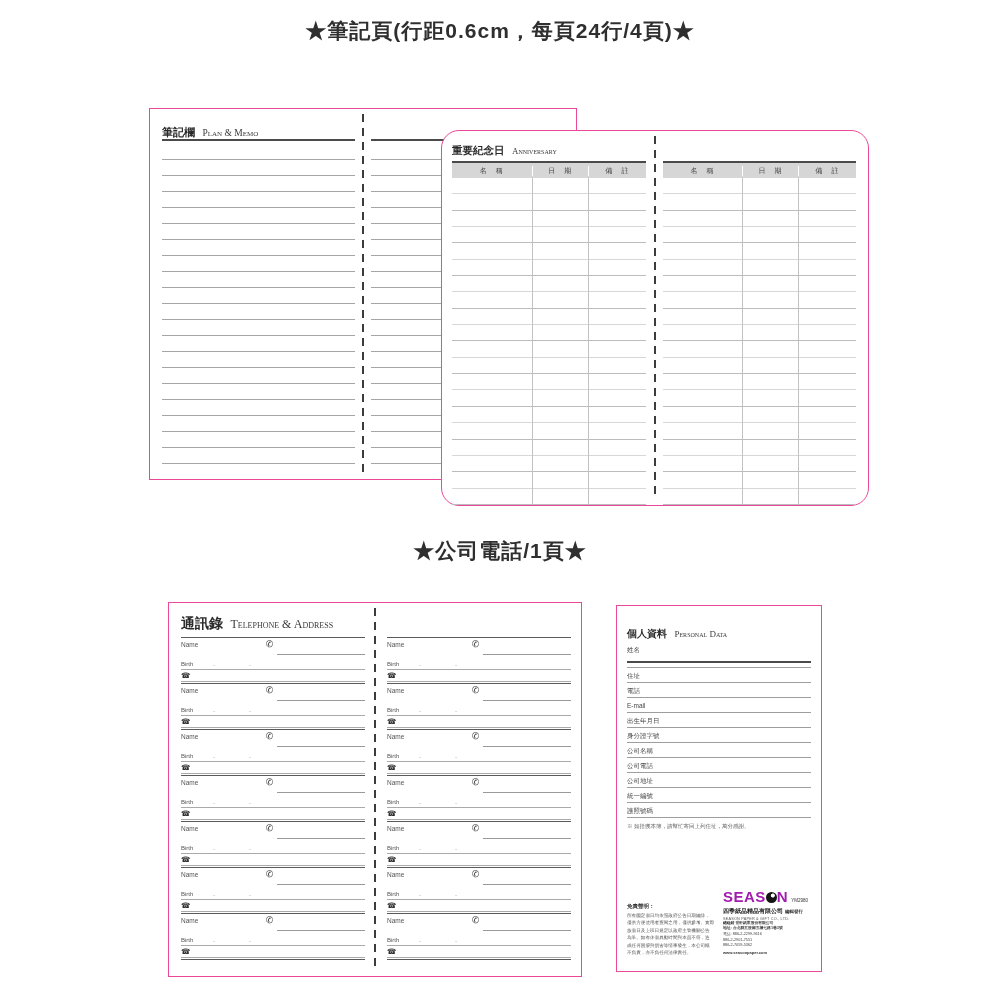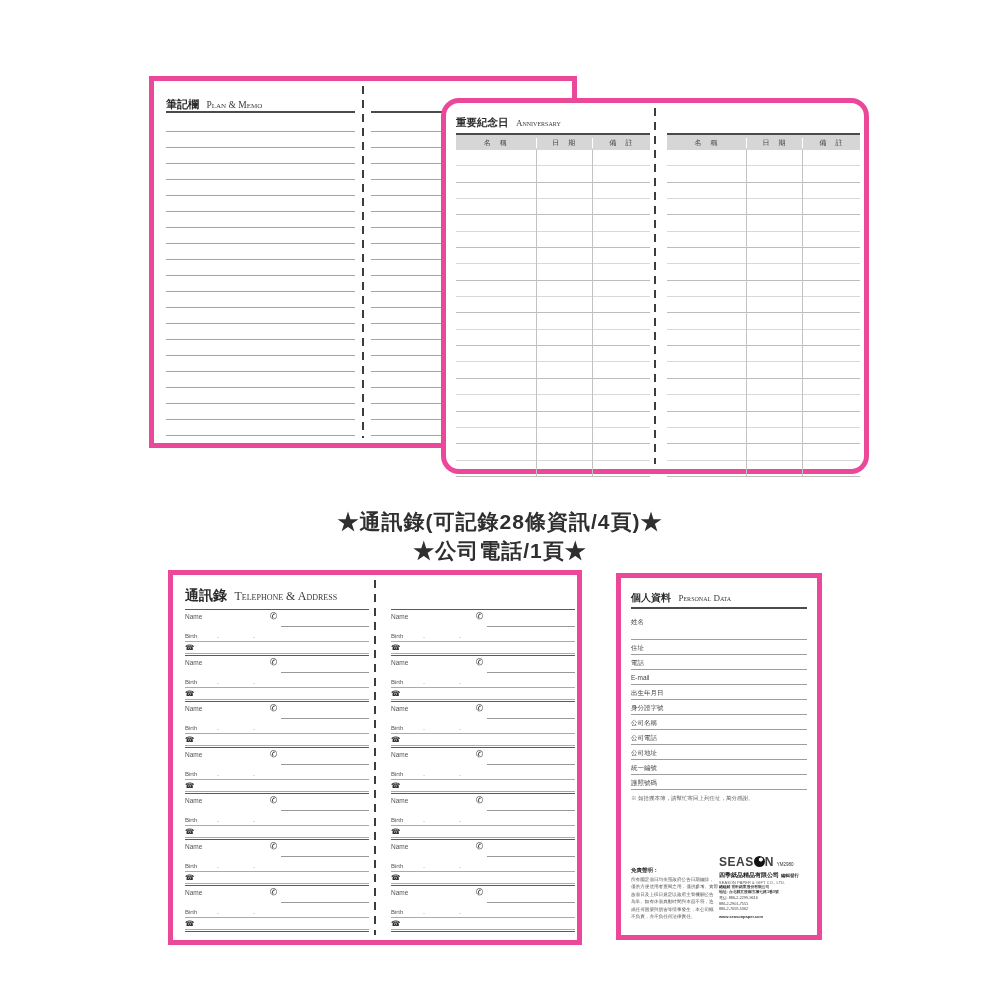--- a/index.html
+++ b/index.html
@@ -12,21 +12,21 @@
   .h-line {
     position:absolute; left:0; width:1000px; text-align:center;
     font-size:21px; font-weight:bold; color:#2f2f2f; letter-spacing:1px;
   }
   .h-top1 { top:17px; }
   .h-top2 { top:45px; }
   .h-mid1 { top:508px; }
   .h-mid2 { top:537px; }
 
   
-  .page { position:absolute; background:#fff; border:5px solid #ec4899; }
+  .page { position:absolute; background:#fff; border:1px solid #ec4899;margin-top:32px; }
   .binding {
     position:absolute; left:calc(50% - 1px); top:5px; bottom:5px; width:2px;
     background:repeating-linear-gradient(to bottom,#3c3c3c 0 8px,transparent 8px 14px);
   }
   .zh-title { font-weight:bold; color:#2b2b2b; }
   .en-title { font-family:"Liberation Serif", serif; font-variant:small-caps; color:#3a3a3a; }
 
   
   .memo { left:149px; top:76px; width:428px; height:372px; z-index:1; }
   .memo-head {
@@ -82,56 +82,56 @@
   .a-subline{ position:absolute; top:16px; left:52%; right:0; border-top:1px solid #999; }
   .a-birth  { position:absolute; top:23px; left:0; font-size:6px; color:#555; }
   .a-dots   { position:absolute; top:22px; left:30px; font-size:6px; color:#888; letter-spacing:12px; }
   .a-bline  { position:absolute; top:31px; left:0; right:0; border-top:1px solid #aaa; }
   .a-phone  { position:absolute; top:33px; left:0; font-size:7.5px; color:#2f2f2f; }
   .a-pline  { position:absolute; top:43px; left:0; right:0; border-top:1px solid #aaa; }
 
   
   .pd { left:616px; top:573px; width:206px; height:367px; z-index:1; }
   .pd-head {
-    position:absolute; left:10px; right:10px; top:9px; padding-bottom:2px;
+    position:absolute; left:10px; right:10px; top:17px; padding-bottom:20px;
     border-bottom:2px solid #4a4a4a;
   }
   .pd-head .zh-title { font-size:10px; }
   .pd-head .en-title { font-size:9px; margin-left:3px; }
   .pd-fields { position:absolute; left:10px; right:10px; top:36px; }
   .pd-field {
     height:15px; border-bottom:1px solid #9e9e9e;
     font-size:6.5px; color:#444; padding-top:4px;
   }
   .pd-field.first { height:26px; }
   .pd-note { position:absolute; left:10px; top:217px; font-size:5.5px; color:#666; }
   .pd-disclaimer { position:absolute; left:10px; bottom:14px; width:104px; }
   .pd-disc-title { font-size:5.5px; font-weight:bold; color:#333; margin-bottom:2px; }
   .pd-disc-line { font-size:4.6px; color:#555; line-height:1.65; }
   .pd-brand { position:absolute; right:8px; bottom:16px; width:90px; }
   .logo-row { white-space:nowrap; }
-  .logo-txt { font-size:12px; font-weight:bold; letter-spacing:0.5px; color:#404040; }
+  .logo-txt { font-size:15px; font-weight:bold; letter-spacing:0.5px; color:#a21caf; }
   .logo-o {
     display:inline-block; width:11px; height:11px; border-radius:50%; vertical-align:-1px;
     background:radial-gradient(circle at 62% 32%, #fff 0 1.6px, #141414 2.4px);
   }
   .brand-code { font-size:4.5px; color:#333; margin-left:3px; }
   .brand-company { font-size:6px; font-weight:bold; color:#222; margin-top:1px; }
   .brand-publish { font-size:4.5px; font-weight:bold; color:#333; margin-left:2px; }
   .brand-en { font-size:3.8px; color:#555; letter-spacing:0.2px; margin-top:1px; }
   .brand-line { font-size:3.8px; color:#444; line-height:1.5; }
   .brand-line.b { font-weight:bold; }
   .brand-web { font-size:4px; font-weight:bold; color:#333; margin-top:1px; }
 </style>
 </head>
 <body>
 
 <div class="canvas">
 
-  <div class="h-line h-mid1">★通訊錄(可記錄28條資訊/4頁)★</div>
+  <div class="h-line h-top1">★筆記頁(行距0.6cm，每頁24行/4頁)★</div>
   <div class="h-line h-mid2">★公司電話/1頁★</div>
 
   <section class="page memo">
     <div class="memo-head">
       <span class="zh-title">筆記欄</span>
       <span class="en-title">Plan &amp; Memo</span>
     </div>
     <div class="memo-head-right"></div>
     <div class="memo-lines l" id="memo-left-lines">
         <div class="memo-line"></div>

